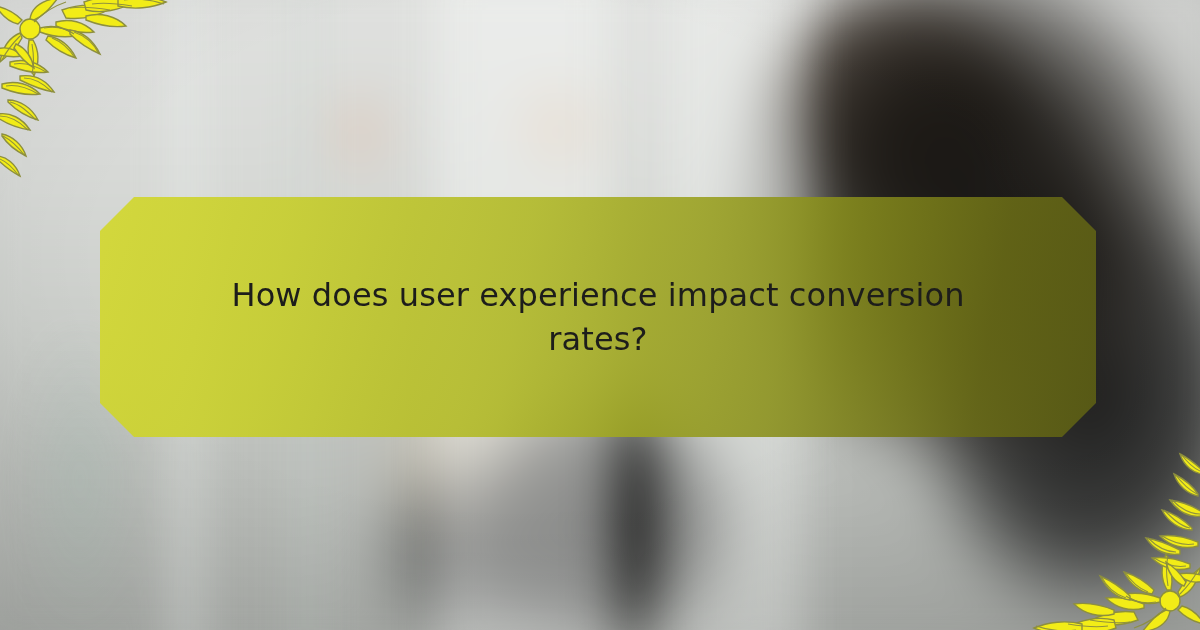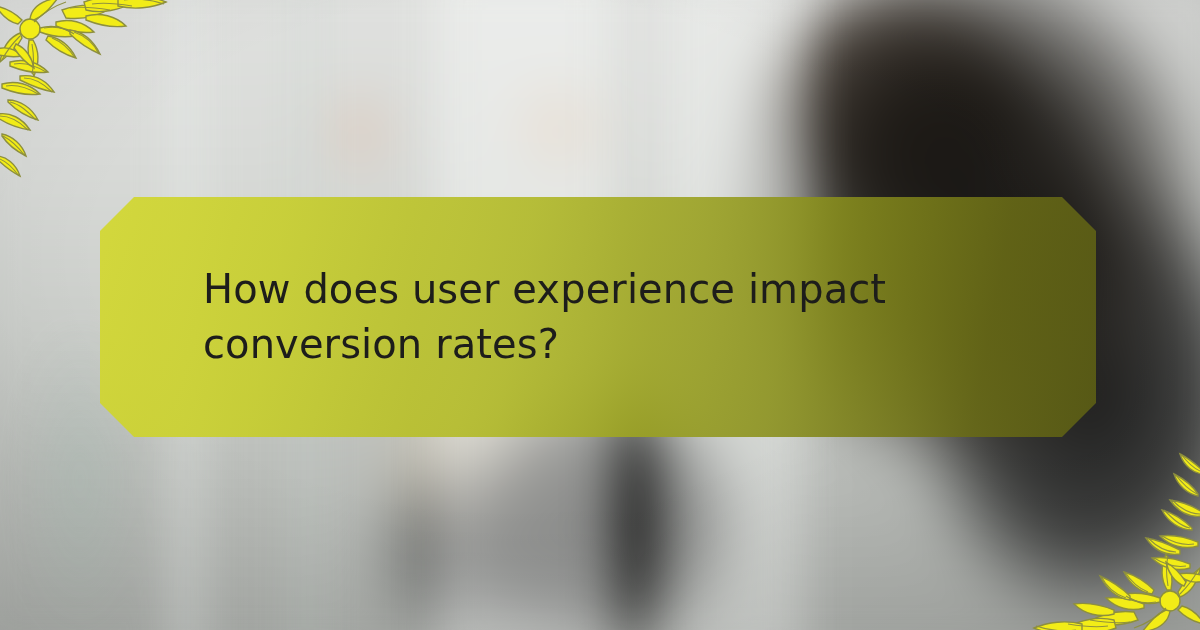--- a/index.html
+++ b/index.html
@@ -91,24 +91,25 @@
         rgba(104,106,22,0.90) 88%,
         rgba(92,94,20,0.90) 100%);
     display: flex;
     align-items: center;
     justify-content: center;
     box-sizing: border-box;
     padding: 0 58px;
   }
   .banner-title {
     margin: 0;
-    font-size: 40px;
+    font-size: 32px;
     line-height: 1.38;
     font-weight: 400;
     color: #1d1d1b;
+    text-align: center;
     letter-spacing: 0.1px;
     max-width: 790px;
   }
 </style>
 </head>
 <body>
 
 <div id="stage">
 
   <div class="bg-layer">

